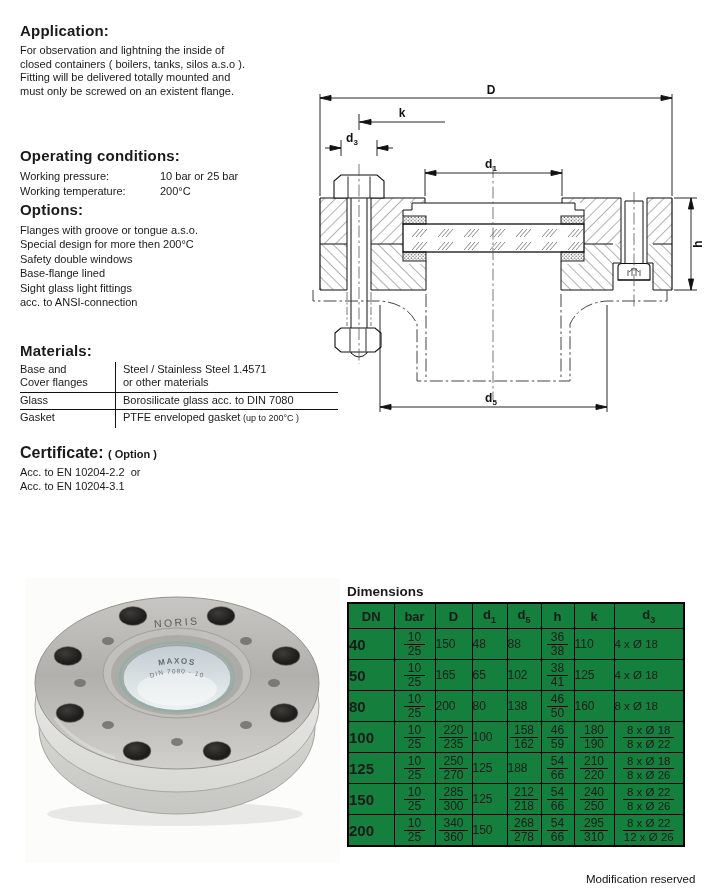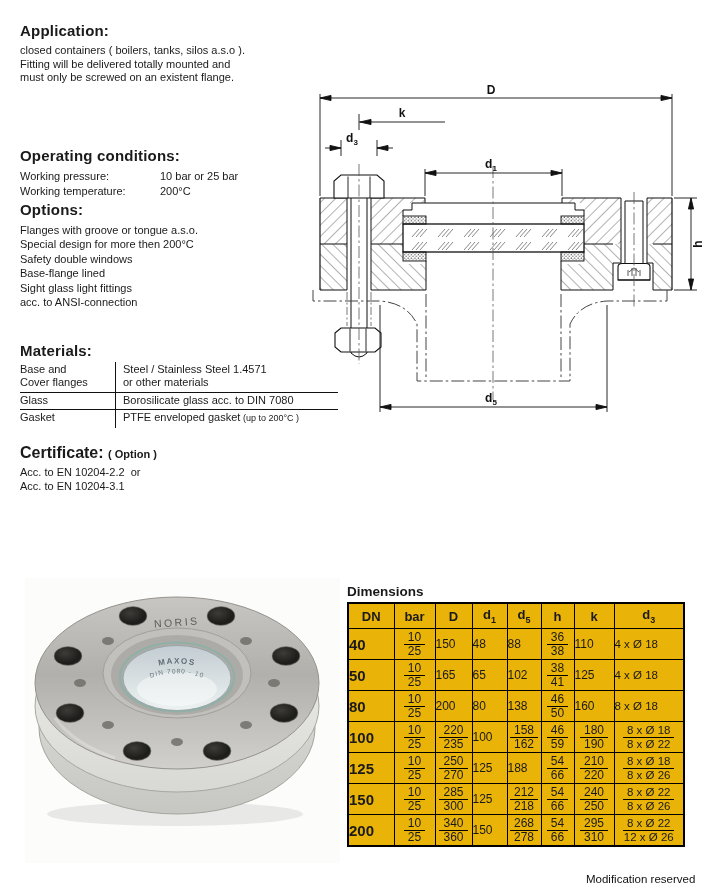--- a/index.html
+++ b/index.html
@@ -20,38 +20,39 @@
   .mrow{display:flex;}
   .mrow + .mrow{border-top:1.6px solid #111;}
   .ml{width:95px;flex:none;padding:1px 0 2px 0;}
   .mv{flex:1;border-left:1.2px solid #111;padding:1px 0 2px 7px;}
   .mv .small{font-size:9px;text-align:right;}
   
   .cert-h{font-size:16px;font-weight:bold;margin:0 0 4px 0;}
   .cert-h .opt-tag{font-size:11px;font-weight:bold;}
   
   .dims-title{font-size:13.5px;font-weight:bold;margin:0 0 3px 0;}
-  .dim-table{border-collapse:collapse;table-layout:fixed;width:336px;border:2px solid #000;background:#eab308;}
+  .dim-table{border-collapse:collapse;table-layout:fixed;width:336px;border:2px solid #000;background:#15803d;}
   .dim-table th{border:1px solid #000;font-size:13px;font-weight:bold;height:24px;padding:0;text-align:center;}
   .dim-table th sub{font-size:9px;}
   .dim-table td{border:1px solid #000;height:30px;padding:0;text-align:left;vertical-align:middle;font-size:12px;}
   .dim-table td.dn{font-size:15px;font-weight:bold;}
   .dim-table td.d3cell{font-size:11.5px;}
   .fr{display:flex;flex-direction:column;align-items:center;justify-content:center;line-height:12.5px;}
   .fr .t{border-bottom:1px solid #000;padding:0 4px;}
   .fr .b{padding:0 4px;}
   .footer-note{font-size:11.5px;color:#111;}
   svg text{font-family:"Liberation Sans", sans-serif;}
 </style>
 </head>
 <body>
 
 <section class="abs" style="left:20px;top:22px;width:320px;">
   <h2 class="sec-h">Application:</h2>
   <div>
+      <div class="tline">For observation and lightning the inside of</div>
       <div class="tline">closed containers ( boilers, tanks, silos a.s.o ).</div>
       <div class="tline">Fitting will be delivered totally mounted and</div>
       <div class="tline">must only be screwed on an existent flange.</div>
     </div>
 </section>
 
 <section class="abs" style="left:20px;top:147px;width:320px;">
   <h2 class="sec-h">Operating conditions:</h2>
   <div>
       <div class="kvrow">

